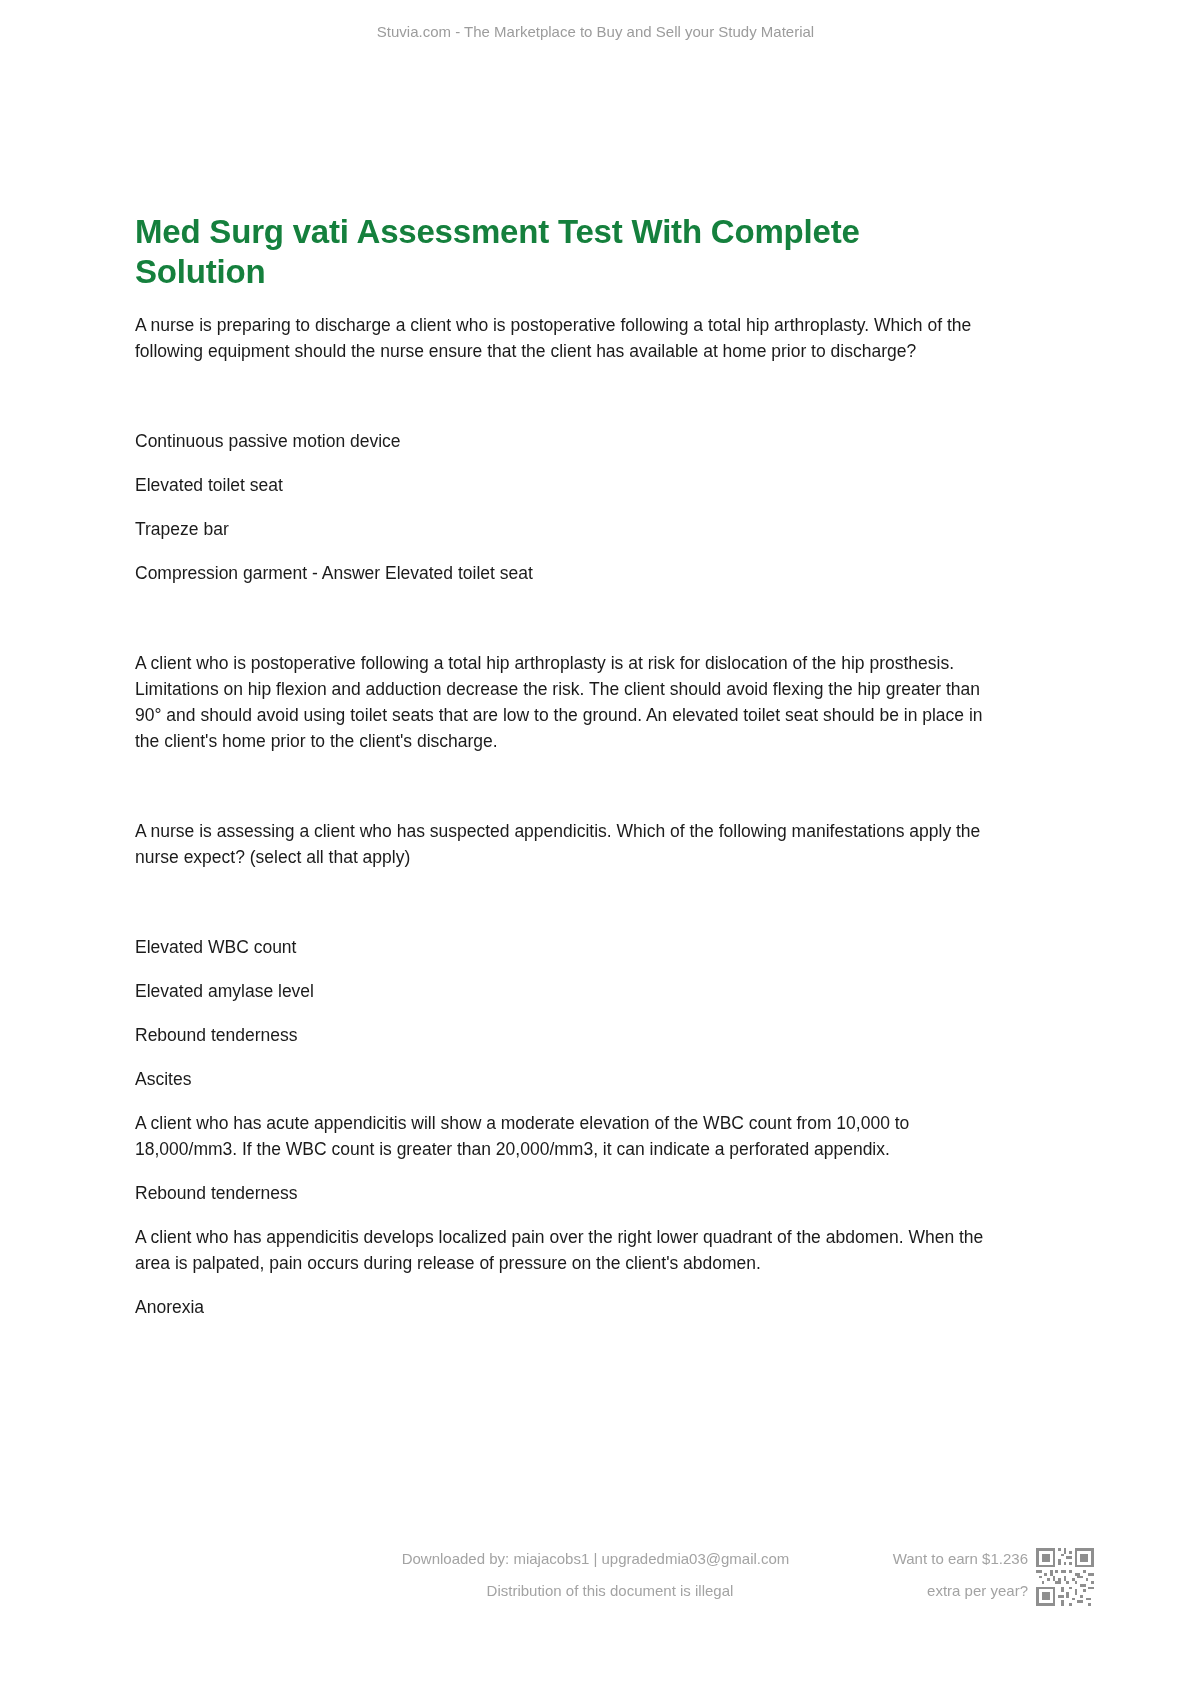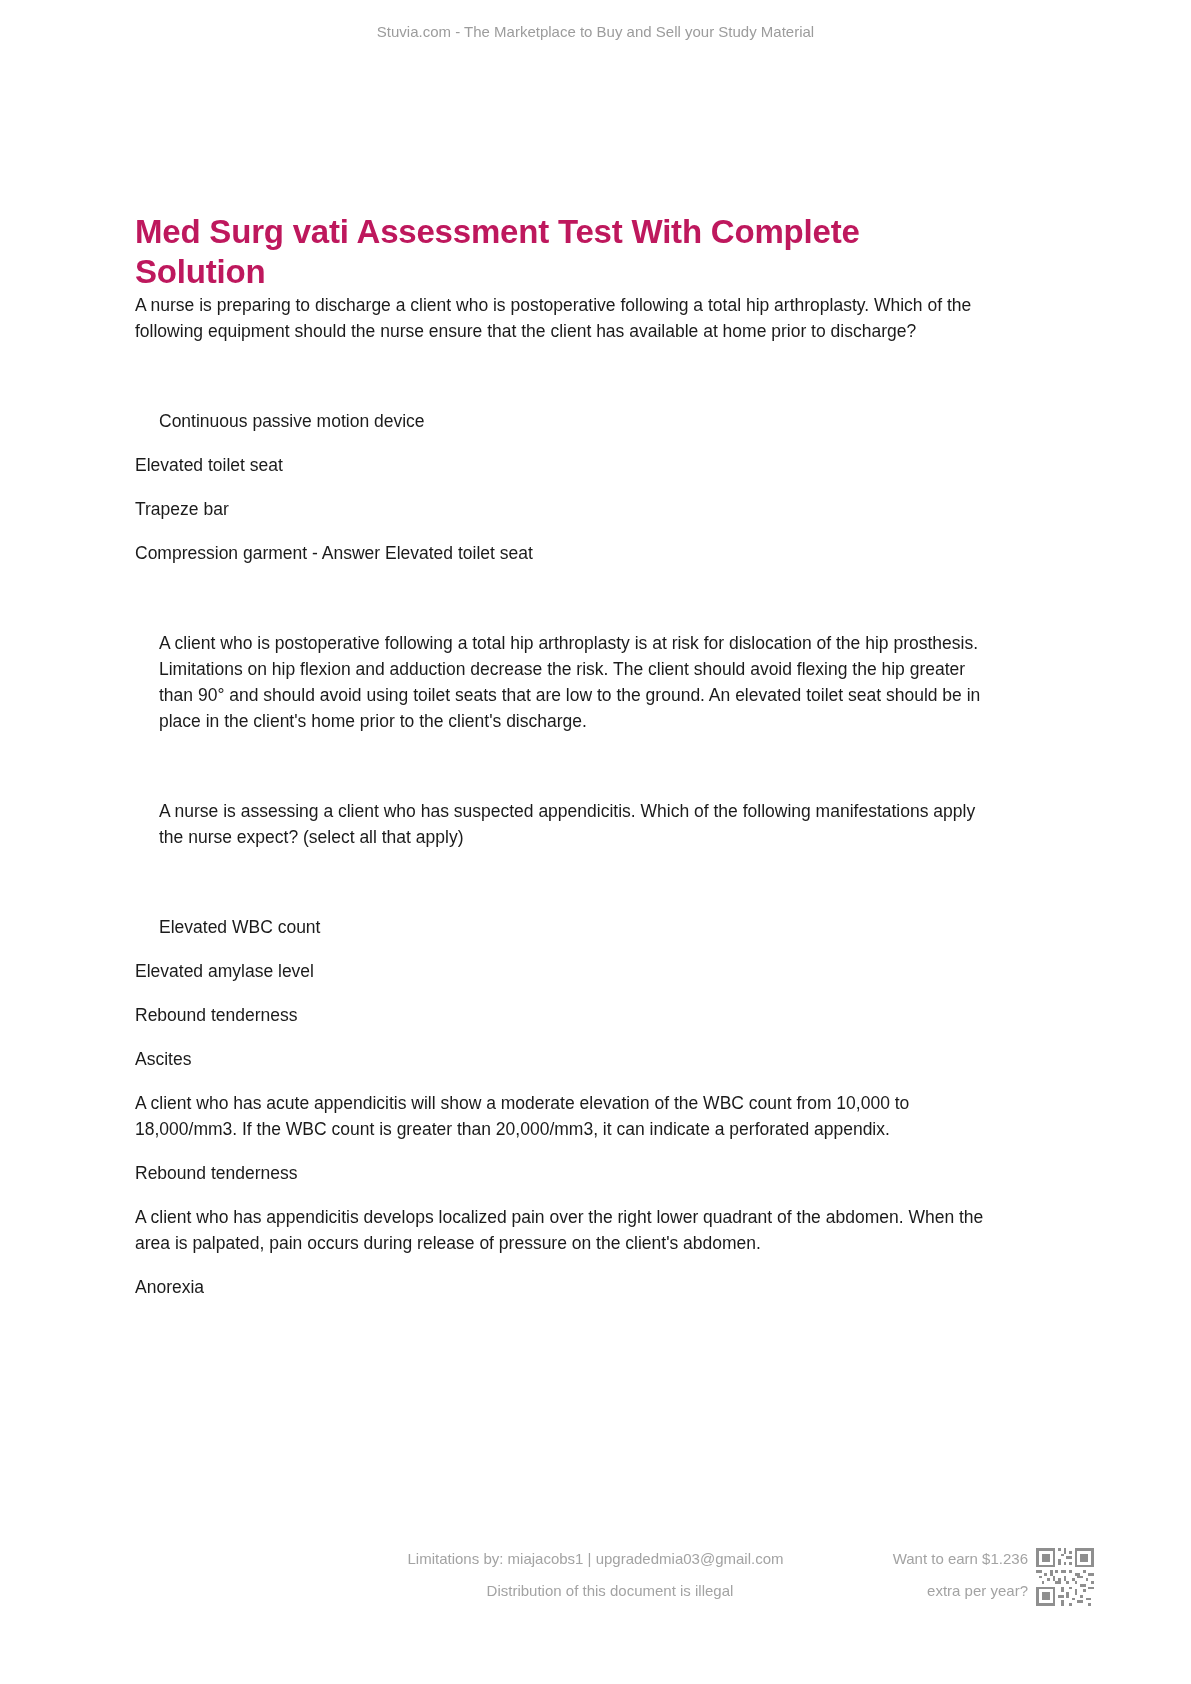--- a/index.html
+++ b/index.html
@@ -36,25 +36,26 @@
     left: 135px;
     width: 862px;
     color: #1b1b1b;
     font-size: 17.5px;
     line-height: 26px;
   }
   .doc-title {
     font-size: 33px;
     line-height: 40px;
     font-weight: 700;
-    color: #be185d;
+    color: #15803d;
     letter-spacing: -0.2px;
+    margin-bottom: 20px;
   }
   .para { margin-bottom: 18px; }
-  .sp-xl { margin-top: 64px; margin-left: 24px; }
+  .sp-xl { margin-top: 64px; }
 
   
   .page-footer {
     position: absolute;
     inset: 0;
     pointer-events: none;
     color: #a3a3a3;
     font-size: 15px;
     line-height: 20px;
   }
@@ -110,21 +111,21 @@
     <p class="para">Rebound tenderness</p>
     <p class="para">Ascites</p>
 
     <p class="para">A client who has acute appendicitis will show a moderate elevation of the WBC count from 10,000 to 18,000/mm3. If the WBC count is greater than 20,000/mm3, it can indicate a perforated appendix.</p>
     <p class="para">Rebound tenderness</p>
     <p class="para">A client who has appendicitis develops localized pain over the right lower quadrant of the abdomen. When the area is palpated, pain occurs during release of pressure on the client's abdomen.</p>
     <p class="para">Anorexia</p>
   </main>
 
   <footer class="page-footer">
-    <div class="footer-center-line l1">Limitations by: miajacobs1 | upgradedmia03@gmail.com</div>
+    <div class="footer-center-line l1">Downloaded by: miajacobs1 | upgradedmia03@gmail.com</div>
     <div class="footer-center-line l2">Distribution of this document is illegal</div>
 
     <div class="earn-line l1">Want to earn $1.236</div>
     <div class="earn-line l2">extra per year?</div>
 
     <svg class="qr-code" viewBox="0 0 21 21" shape-rendering="crispEdges" aria-hidden="true">
       <g fill="#8f8f8f">
 
         <rect x="0" y="0" width="7" height="7"></rect>
         <rect x="1" y="1" width="5" height="5" fill="#ffffff"></rect>

